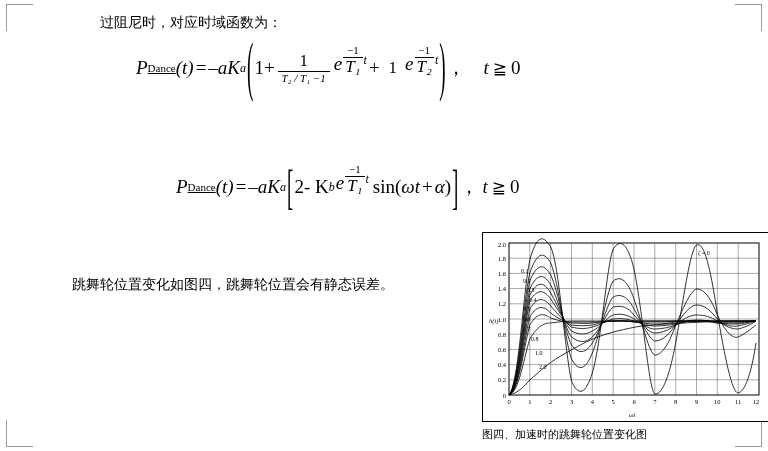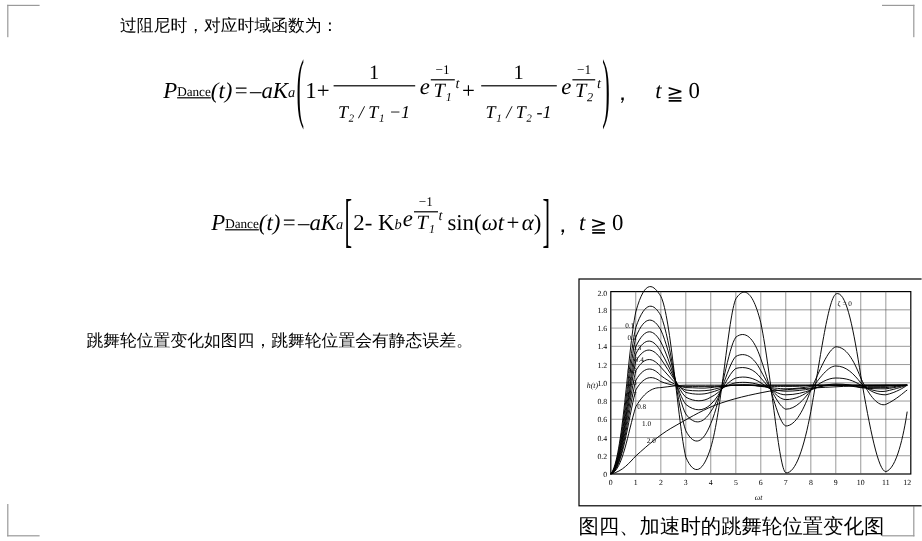--- a/index.html
+++ b/index.html
@@ -39,21 +39,21 @@
   .para {
     position: absolute;
     font-family: "DejaVu Sans", sans-serif;
     font-size: 14px;
     line-height: 1.45;
     white-space: nowrap;
   }
   #p-over  { left: 84px;  top: 12px; }
   #p-under { left: 84px;  top: 126px; }
   #p-fig   { left: 56px;  top: 274px; text-align: center; }
-  #p-cap   { left: 466px; top: 427px; font-size: 17px; }
+  #p-cap   { left: 466px; top: 427px; font-size: 11px; }
 
   
   .math {
     position: absolute;
     font-family: "Liberation Serif", serif;
     color: #000;
     white-space: nowrap;
   }
   #eq1 { left: 120px; top: 52px; }
   #eq2 { left: 160px; top: 172px; }
@@ -105,23 +105,23 @@
     align-items: center;
     vertical-align: middle;
     margin: 0 3px;
     line-height: 1.05;
   }
   .frac .num {
     font-size: 17px;
     padding: 0 4px 1px 4px;
   }
   .frac .den {
-    font-size: 15px;
+    font-size: 11px;
     border-top: 1px solid #000;
-    padding: 15px 4px 0 4px;
+    padding: 1px 4px 0 4px;
   }
   .fracnum-i { font-style: italic; }
 
   
   .expo {
     display: inline-flex;
     align-items: flex-start;
     margin-left: 1px;
   }
   .expo .base { font-size: 19px; font-style: italic; }
@@ -190,21 +190,20 @@
           <span class="frac">
             <span class="num">−1</span>
             <span class="den fracnum-i">T₁</span>
           </span>
           <span class="tvar">t</span>
         </span>
       </span>
       <span class="op">+</span>
       <span class="frac">
         <span class="num">1</span>
-        <span class="den fracnum-i">T₁ / T₂ -1</span>
       </span>
       <span class="expo">
         <span class="base">e</span>
         <span class="pow">
           <span class="frac">
             <span class="num">−1</span>
             <span class="den fracnum-i">T₂</span>
           </span>
           <span class="tvar">t</span>
         </span>

